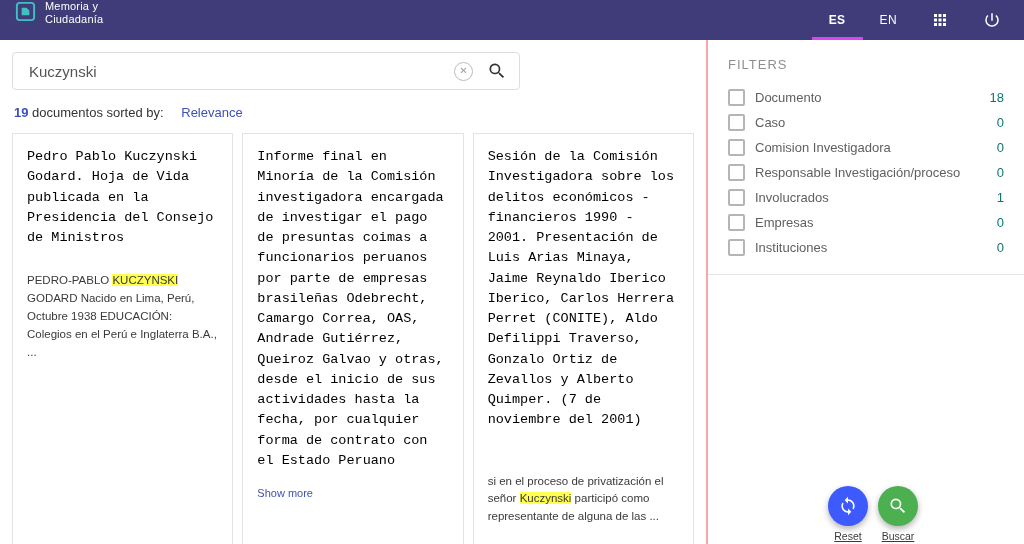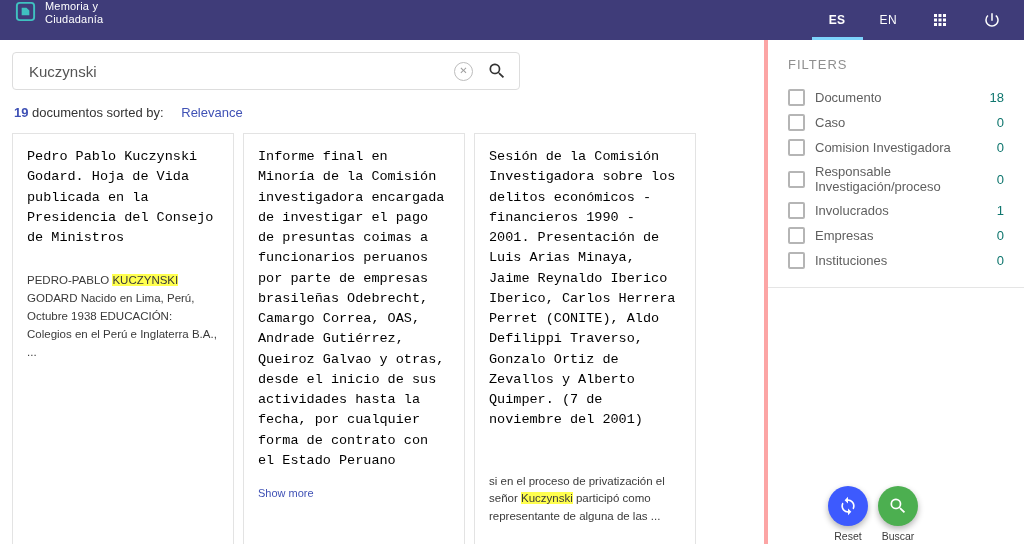--- a/index.html
+++ b/index.html
@@ -6,21 +6,21 @@
     font-family:"Liberation Sans","DejaVu Sans",sans-serif;background:#fff;}
 
   
   .header{height:40px;background:var(--header_bg,#3f3c79);color:#fff;
     display:flex;justify-content:space-between;align-items:stretch;padding-left:14px;}
   .logo{display:flex;gap:8px;cursor:pointer;}
   .logo-text{font-size:11px;line-height:1.15;font-weight:500;letter-spacing:.2px;}
   .nav{display:flex;align-items:stretch;padding-right:6px;}
   .nav-item{display:flex;align-items:center;padding:0 17px;font-size:12px;
     letter-spacing:.4px;cursor:pointer;box-sizing:border-box;}
-  .nav-item.active{border-bottom:3px solid #7dd3fc;padding-top:3px;font-weight:700;}
+  .nav-item.active{border-bottom:3px solid #d946ef;padding-top:3px;font-weight:700;}
   .nav-item svg{width:18px;height:18px;fill:#fff;}
 
   
   .main{display:flex;height:504px;}
   .content{flex:1;min-width:0;padding:12px 12px 0 12px;}
 
   .search-box{width:508px;height:38px;border:1px solid #ddd;border-radius:4px;
     display:flex;align-items:center;padding:0 12px 0 14px;box-sizing:border-box;background:#fff;}
   .search-box input{border:none;outline:none;flex:1;font-size:15px;color:#555;
     font-family:inherit;background:transparent;}
@@ -44,39 +44,39 @@
   .show-more{display:inline-block;font-size:11px;color:var(--accent,#3f51b5);
     margin-top:16px;cursor:pointer;}
   .f-label{font-size:9.5px;color:#9c9c9c;margin-top:12px;}
   .f-value{font-size:11.5px;color:#222;line-height:1.45;margin-top:3px;}
   .card:nth-child(1) .fields{margin-top:195px;}
   .card:nth-child(2) .fields{margin-top:12px;}
   .card:nth-child(3) .snippet{margin-top:42px;}
   .card:nth-child(3) .fields{margin-top:62px;}
 
   
-  .filters-panel{width:260px;box-sizing:border-box;border-left:4px solid #fca5a5;
+  .filters-panel{width:318px;box-sizing:border-box;border-left:2px solid #fca5a5;
     padding:17px 20px;position:relative;}
   .filters-title{font-size:13px;color:#8f8f8f;letter-spacing:1px;margin-bottom:13px;}
   .filter-row{display:flex;align-items:center;padding:4px 0;cursor:pointer;}
   .checkbox{width:13px;height:13px;border:2px solid #b5b5b5;border-radius:2px;
     margin-right:10px;flex:none;background:#fff;}
   .filter-label{flex:1;font-size:13px;color:#5f5f5f;padding-right:8px;}
   .filter-count{font-size:13px;color:#0f766e;}
   .divider{border-top:1px solid #e5e5e5;margin:14px -20px 0 -20px;}
 
   
   .fabs{position:fixed;right:106px;bottom:2px;display:flex;gap:10px;}
   .fab{display:flex;flex-direction:column;align-items:center;cursor:pointer;}
   .fab-circle{width:40px;height:40px;border-radius:50%;display:flex;align-items:center;
     justify-content:center;box-shadow:0 3px 6px rgba(0,0,0,.3);}
   .fab-circle svg{width:20px;height:20px;fill:#fff;}
   .fab-reset .fab-circle{background:var(--reset_blue,#3d5afe);}
   .fab-search .fab-circle{background:var(--search_green,#4caf50);}
-  .fab-label{font-size:10.5px;color:#3a3a3a;margin-top:4px;}
+  .fab-label{font-size:10.5px;color:#3a3a3a;margin-top:4px;text-decoration:underline;}
 </style>
 </head>
 <body>
 
 <div class="header">
   <div class="logo">
     <span style="display:flex;">
       <svg viewBox="0 0 24 24" width="23" height="23">
         <rect x="3" y="3" width="18" height="18" rx="3" fill="none" stroke="#3fc1c0" stroke-width="2"></rect>
         <path d="M8 16V8h5l3 3v5z" fill="#3fc1c0"></path>

